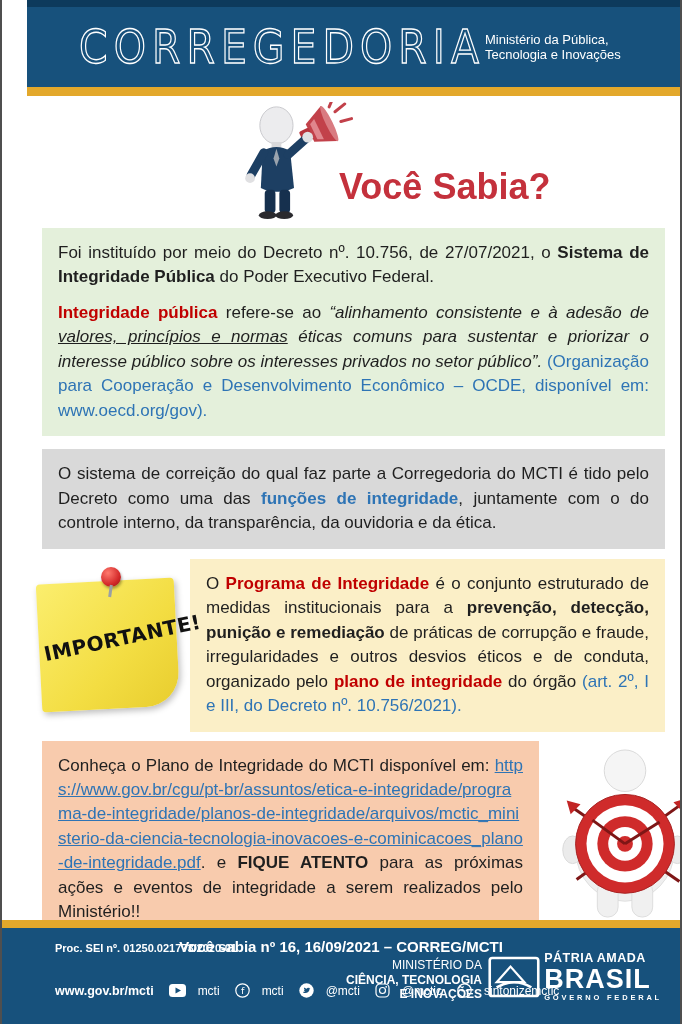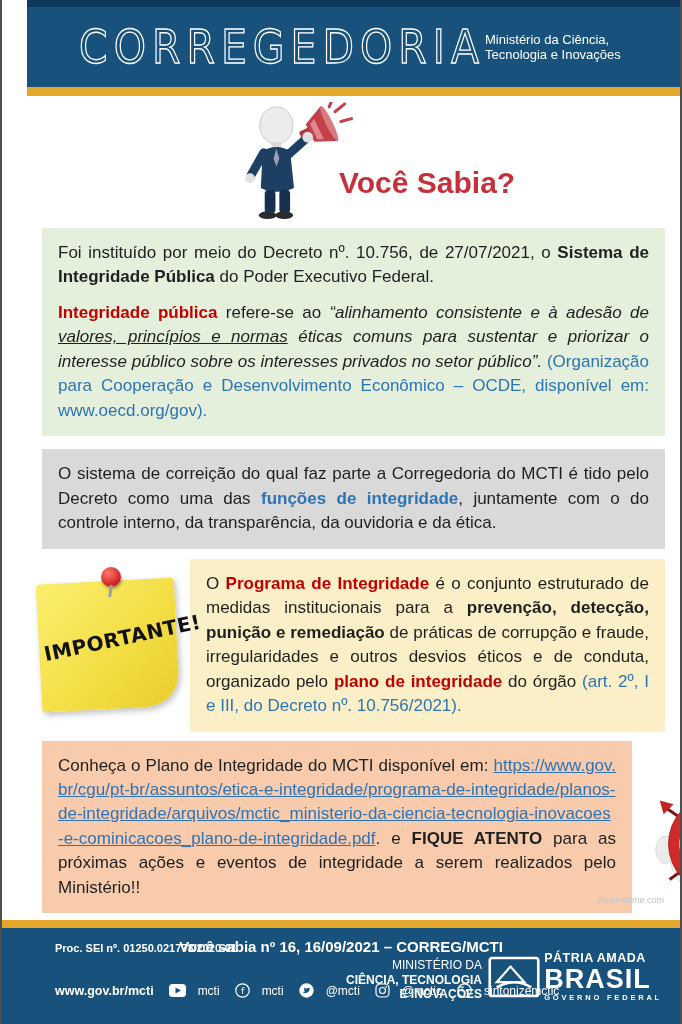--- a/index.html
+++ b/index.html
@@ -16,33 +16,33 @@
   .logo{display:inline-block;color:#ffffff;font-family:"DejaVu Sans",sans-serif;
     font-size:41px;font-weight:400;letter-spacing:6px;
     -webkit-text-fill-color:rgba(255,255,255,0);-webkit-text-stroke:1.15px #ffffff;
     transform:scaleY(1.12);white-space:nowrap;}
   .ministry{color:#ffffff;font-size:13px;}
   .goldline{height:9px;background:#e3a82b;}
   
   .hero{position:relative;height:128px;}
   .announcer{position:absolute;left:208px;top:6px;}
   .hero-title{position:absolute;left:312px;top:70px;margin:0;
-    font-size:30px;font-weight:700;color:#c4313c;}
+    font-size:36px;font-weight:700;color:#c4313c;}
   
   .box{box-sizing:border-box;padding:11px 14px;font-size:17px;line-height:1.44;
     text-align:justify;color:#1f1f1f;}
   .box p{margin:2px;}
   .box p + p{margin-top:11px;}
   .green{background:#e4f0db;margin:4px 15px 0 15px;}
   .gray{background:#d9d9d9;margin:13px 15px 0 15px;}
   .important-row{display:flex;margin-top:10px;align-items:stretch;}
   .sticky-col{position:relative;width:163px;flex:none;}
   .cream{background:#fbefc7;flex:1;margin-right:15px;}
   .plano-row{display:flex;margin-top:9px;align-items:stretch;}
-  .orange{background:#f8cbad;margin-left:15px;width:590px;flex:none;}
+  .orange{background:#f8cbad;margin-left:15px;width:497px;flex:none;}
   .target-col{position:relative;flex:1;}
   .red-b{color:#c00000;font-weight:700;}
   .blue-t{color:#2e74b5;}
   .blue-b{color:#2e74b5;font-weight:700;}
   .url-link{color:#2e74b5;text-decoration:underline;word-break:break-all;cursor:pointer;}
   u{text-decoration:underline;}
   
   .sticky{position:absolute;left:12px;top:22px;width:138px;height:128px;
     background:linear-gradient(135deg,#fbee6e 0%,#f3dd42 60%,#e8cd2e 100%);
     transform:rotate(-3deg);border-radius:4px 4px 34px 4px;
@@ -79,21 +79,21 @@
 </style>
 </head>
 <body>
 
 <div class="page">
 
   <header>
     <div class="topline"></div>
     <div class="header-main">
       <span class="logo">CORREGEDORIA</span>
-      <span class="ministry">Ministério da Ciência, Tecnologia e Inovações</span>
+      <span class="ministry">Ministério da Pública, Tecnologia e Inovações</span>
     </div>
     <div class="goldline"></div>
   </header>
 
   <section class="hero">
     <svg class="announcer" width="118" height="122" viewBox="0 0 120 125">
       <g transform="rotate(-26 80 30)">
         <polygon points="76,20 98,10 98,50 76,40" fill="#c2414a"></polygon>
         <polygon points="80,22 86,19 86,42 80,39" fill="#e0868d"></polygon>
         <ellipse cx="98" cy="30" rx="3.5" ry="20" fill="#d97b81"></ellipse>

